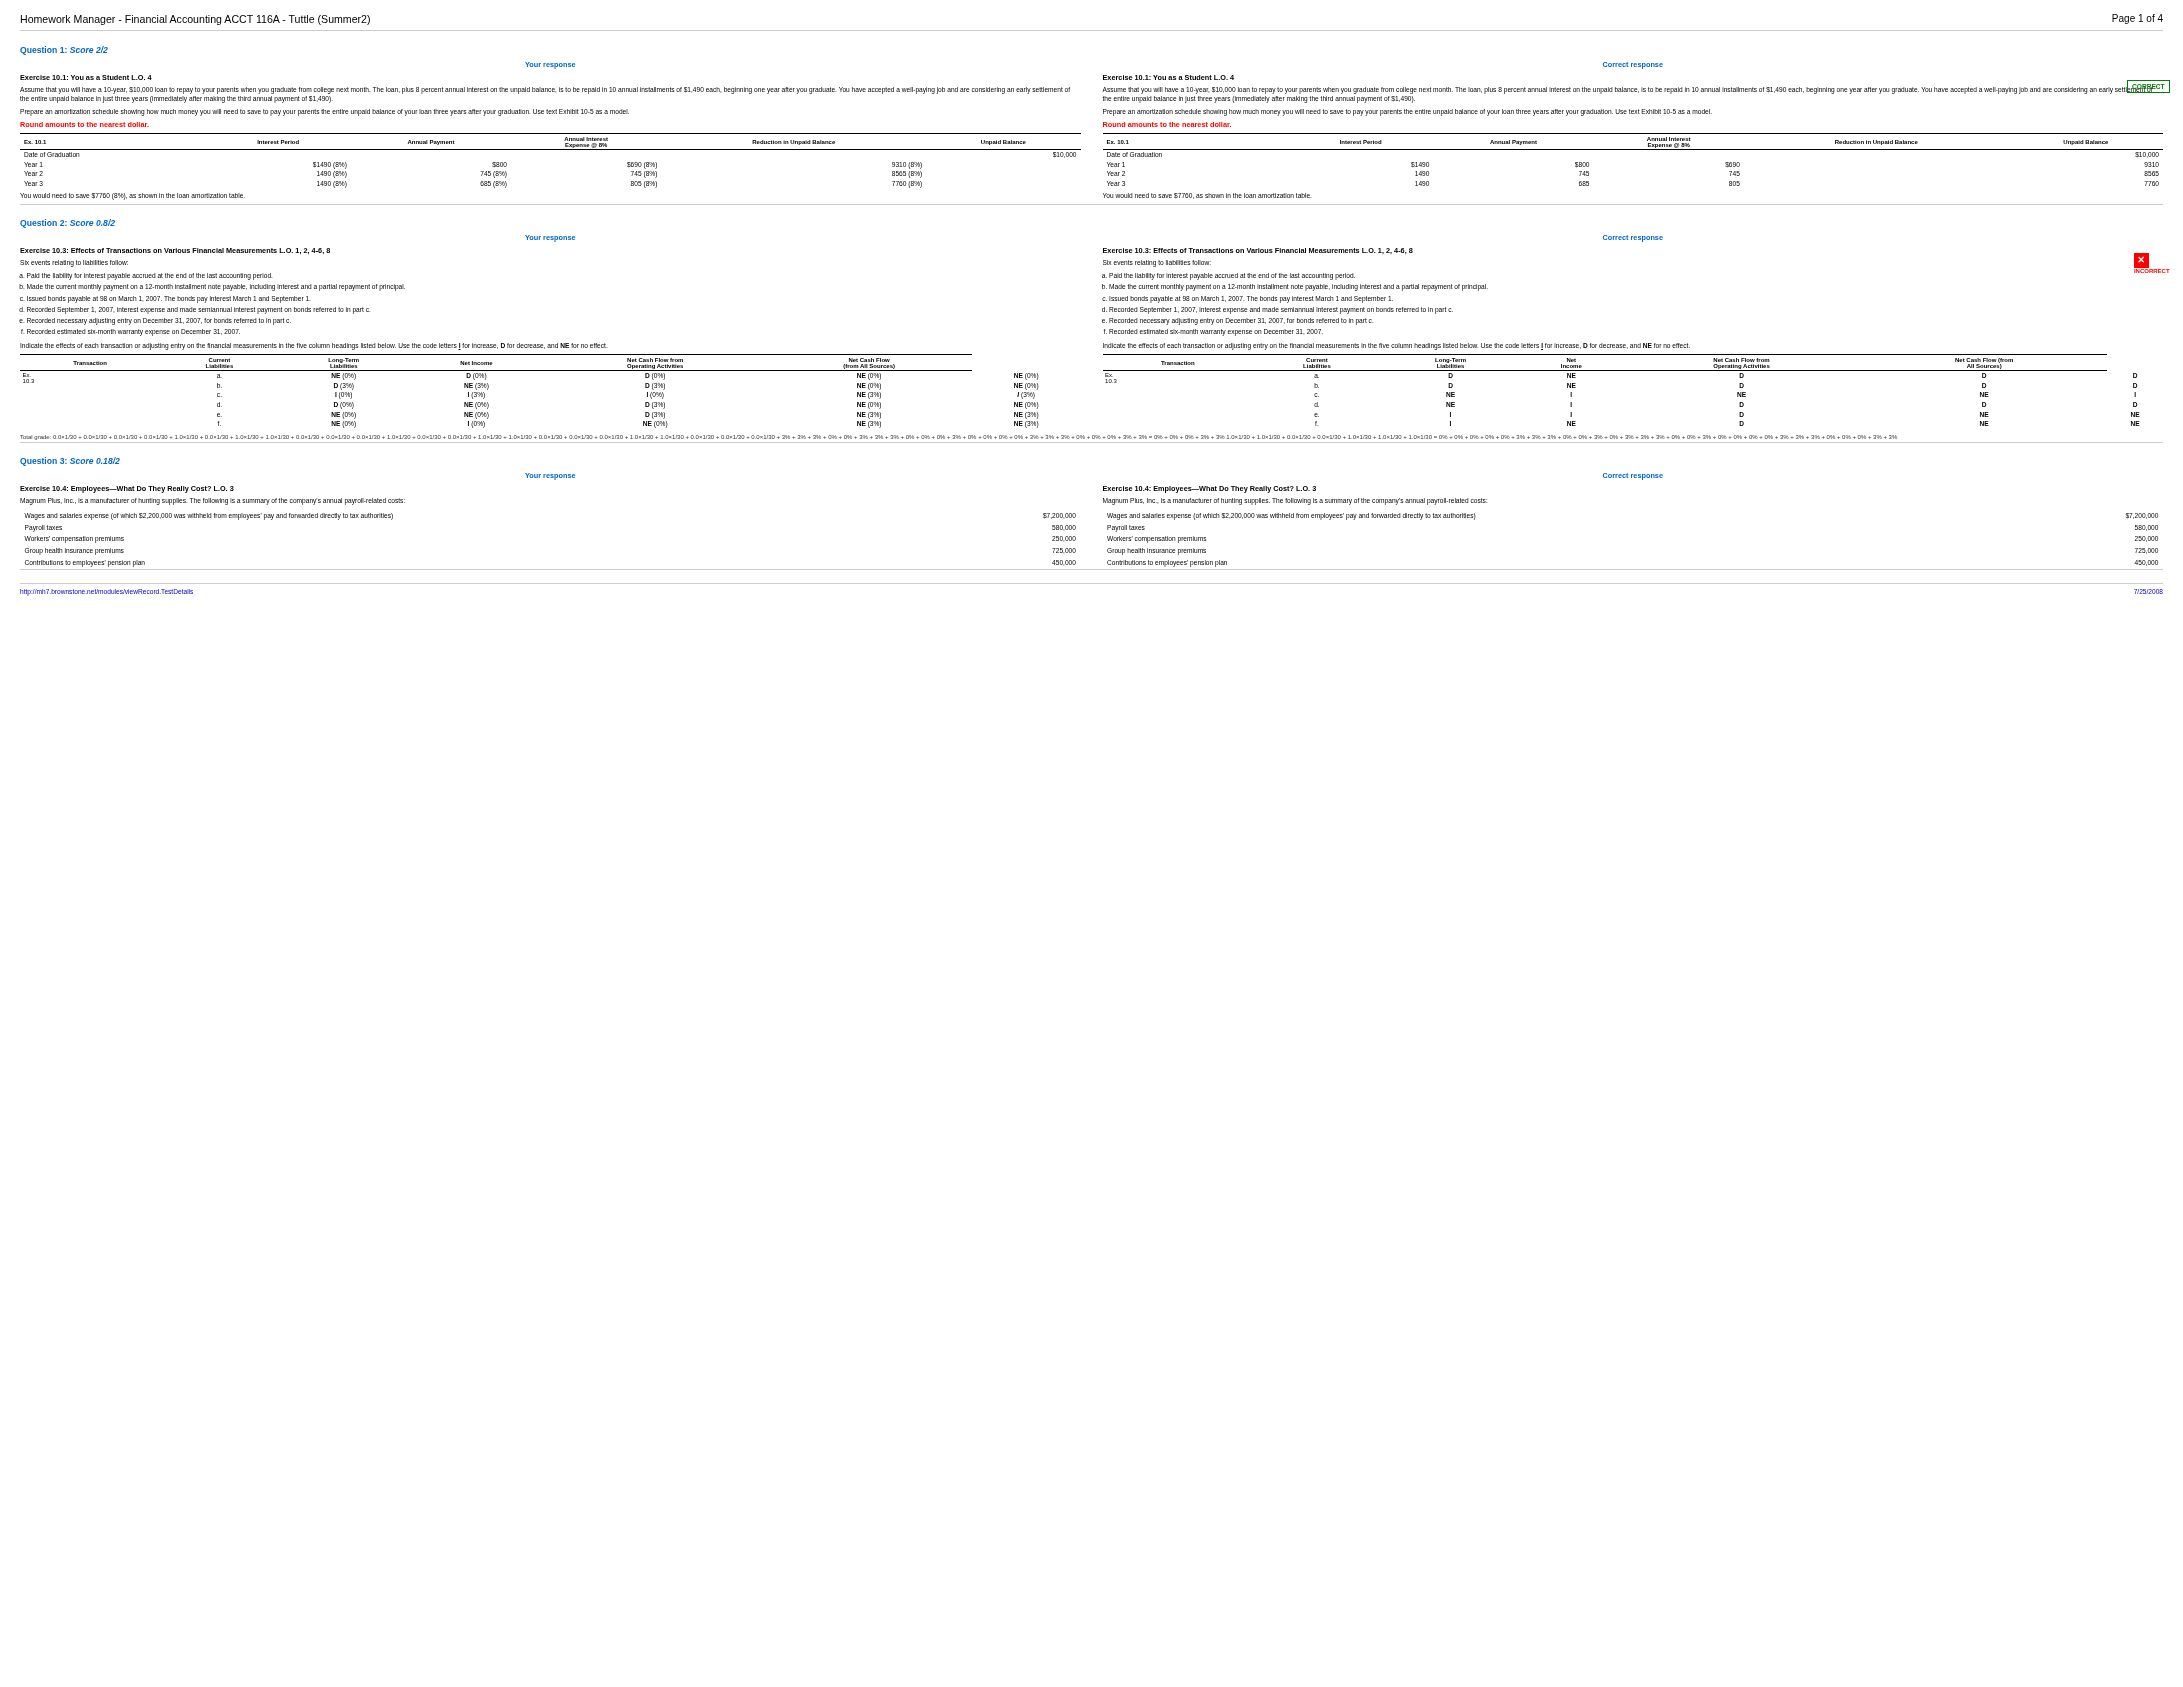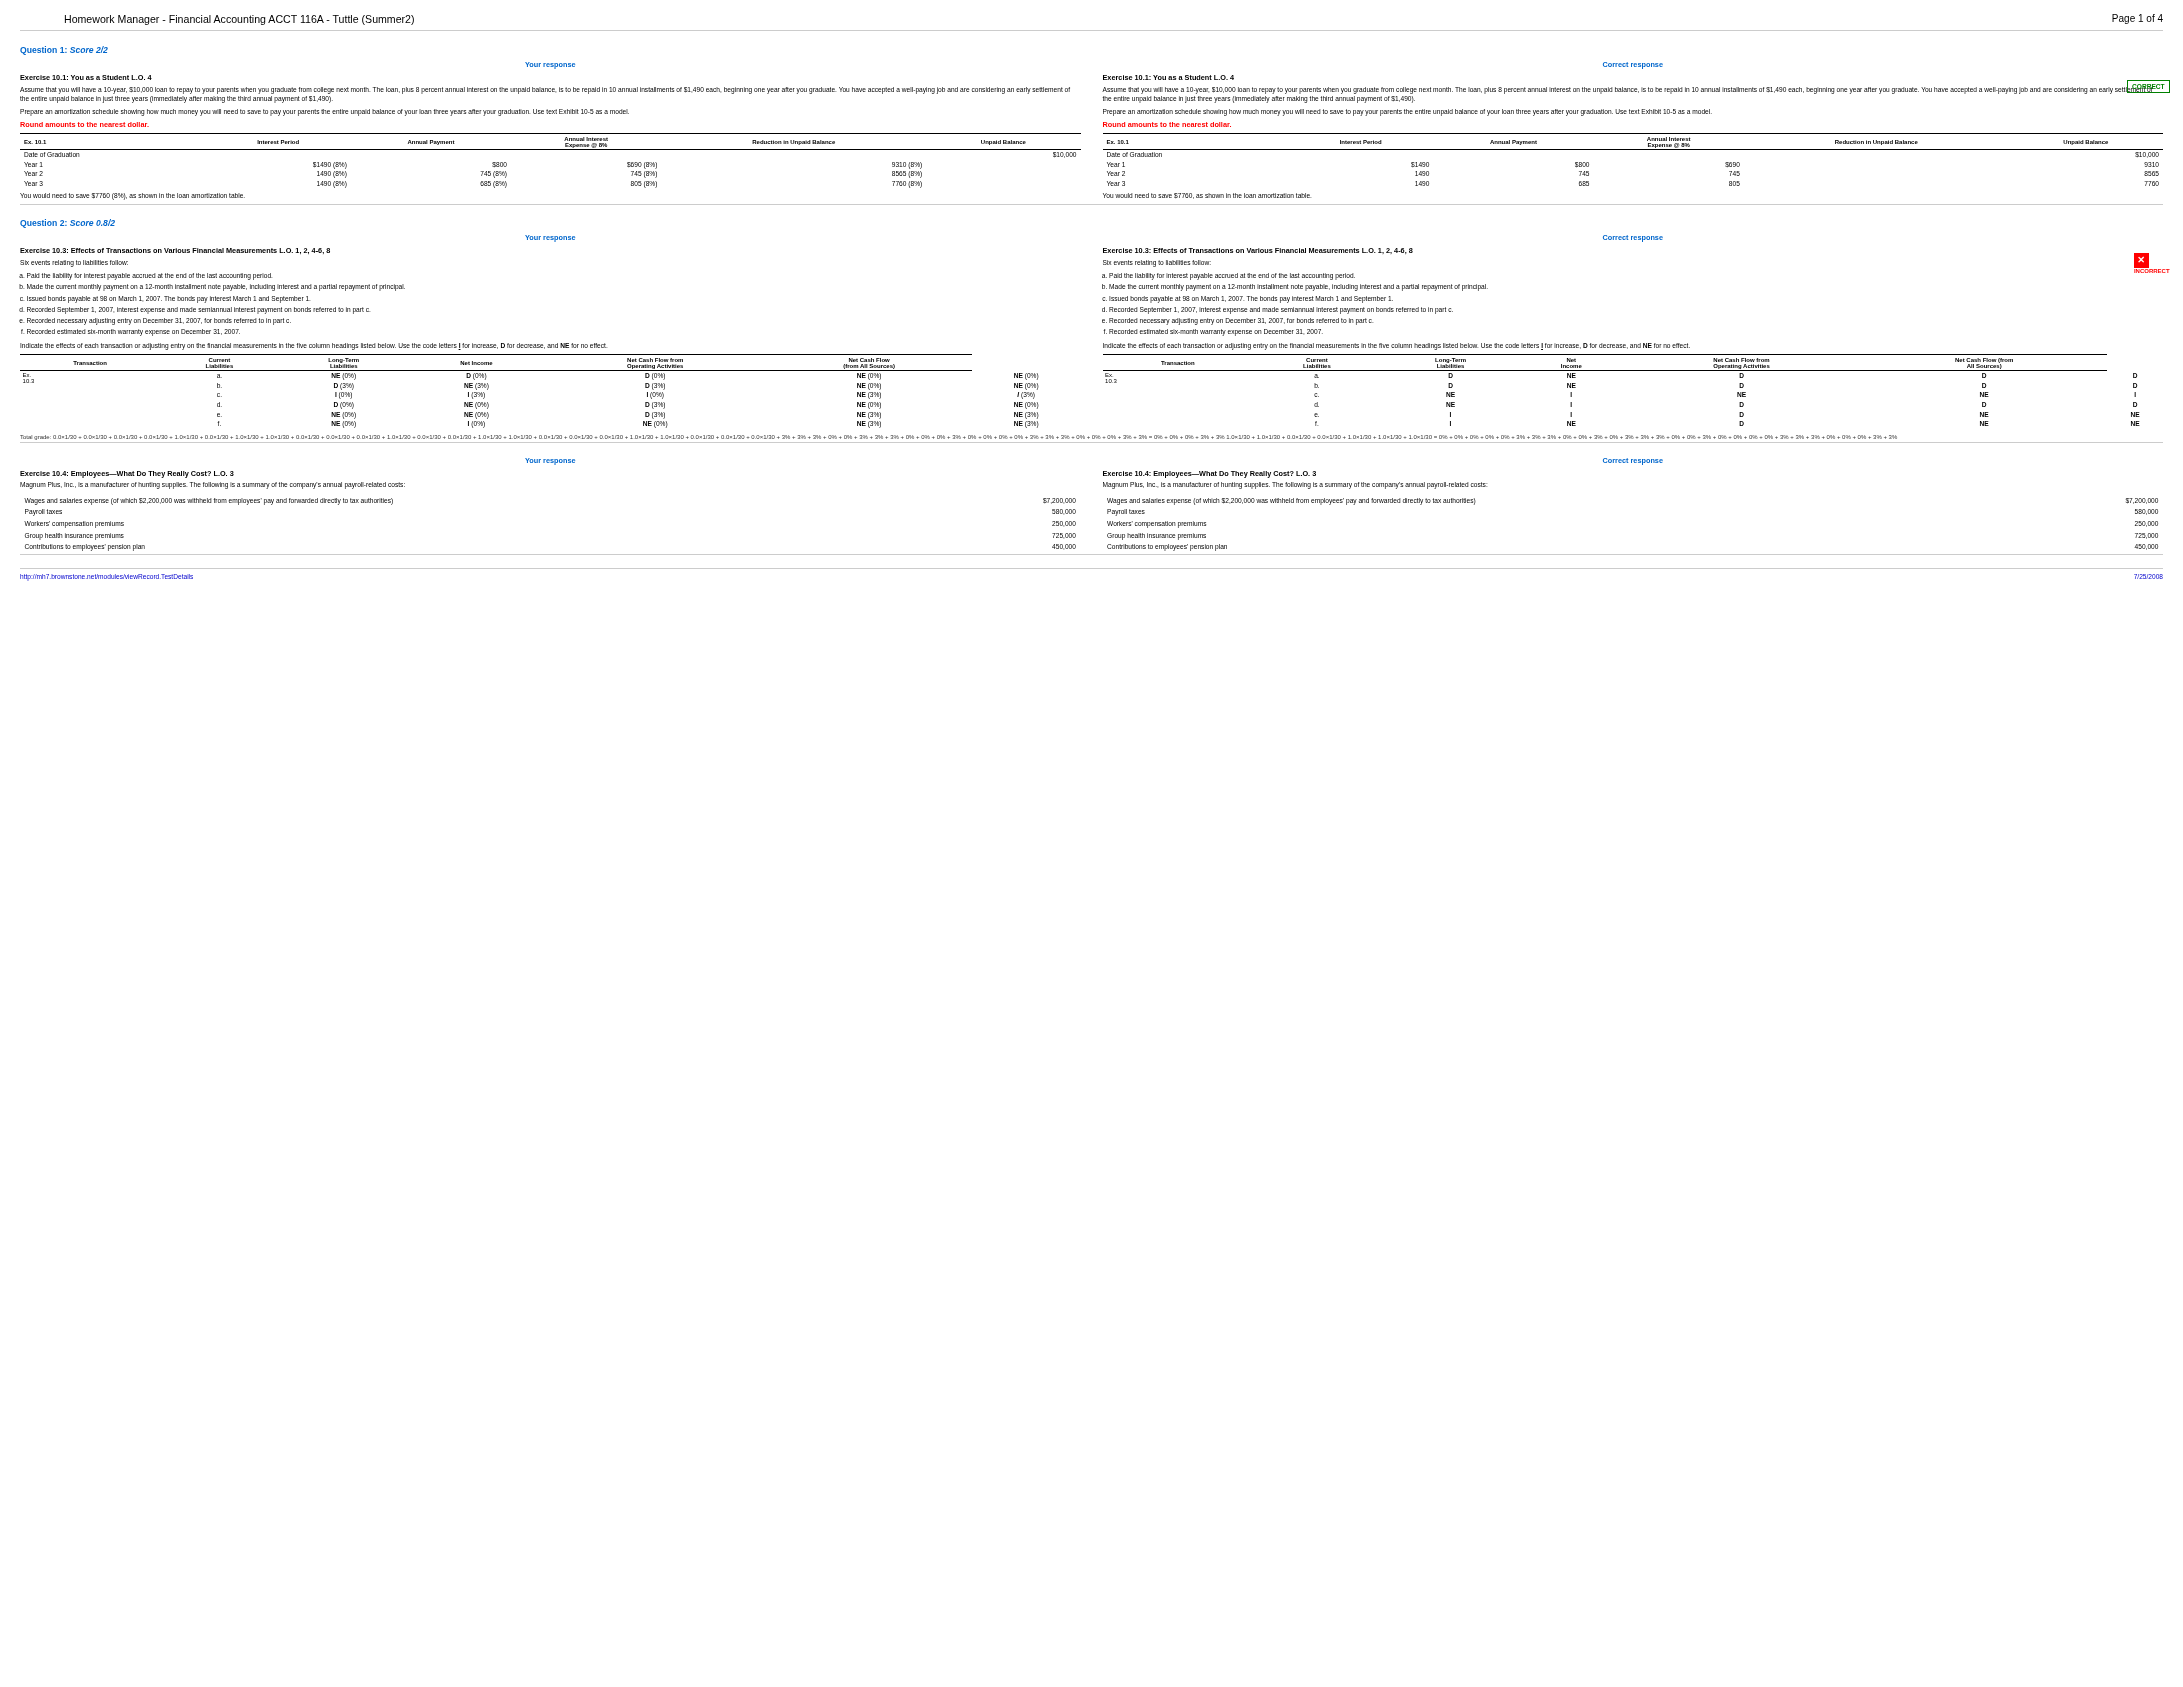--- a/index.html
+++ b/index.html
@@ -11,21 +11,21 @@
       padding: 13.2px 20px;
     }
     .page-header {
       display: flex;
       justify-content: space-between;
       align-items: flex-start;
       margin-bottom: 13.2px;
       border-bottom: 0.7px solid #ccc;
       padding-bottom: 5.3px;
     }
-    .page-title { font-size: 10.6px; font-weight: normal; color: #000; margin-left: 44px; }
+    .page-title { font-size: 10.6px; font-weight: normal; color: #000; }
     .page-num { font-size: 10px; }
 
     .question-block { margin-bottom: 13.2px; border-bottom: 0.7px solid #ccc; padding-bottom: 0; }
     .question-title { color: #0066cc; font-size: 8.6px; font-weight: bold; margin-bottom: 5.3px; }
     .two-col { display: flex; gap: 22px; }
     .col-left, .col-right { flex: 1; }
     .col-header { text-align: center; color: #0066cc; font-size: 7.3px; font-weight: bold; margin-bottom: 4px; }
 
     .exercise-title { font-weight: bold; font-size: 7.3px; margin-bottom: 2.6px; }
     .body-text { font-size: 6.6px; line-height: 1.4; margin-bottom: 4px; }
@@ -388,20 +388,24 @@
       <div style="font-size:6px; color:red; font-weight:bold; text-align:center;">INCORRECT</div>
     </div>
   </div>
   <div class="grade-text">
     Total grade: 0.0×1/30 + 0.0×1/30 + 0.0×1/30 + 0.0×1/30 + 1.0×1/30 + 0.0×1/30 + 1.0×1/30 + 1.0×1/30 + 0.0×1/30 + 0.0×1/30 + 0.0×1/30 + 1.0×1/30 + 0.0×1/30 + 0.0×1/30 + 1.0×1/30 + 1.0×1/30 + 0.0×1/30 + 0.0×1/30 + 0.0×1/30 + 1.0×1/30 + 1.0×1/30 + 0.0×1/30 + 0.0×1/30 + 0.0×1/30 + 3% + 3% + 3% + 0% + 0% + 3% + 3% + 3% + 0% + 0% + 0% + 3% + 0% + 0% + 0% + 0% + 3% + 3% + 3% + 0% + 0% + 0% + 3% + 3% = 0% + 0% + 0% + 3% + 3%
     1.0×1/30 + 1.0×1/30 + 0.0×1/30 + 0.0×1/30 + 1.0×1/30 + 1.0×1/30 + 1.0×1/30 = 0% + 0% + 0% + 0% + 0% + 3% + 3% + 3% + 0% + 0% + 3% + 0% + 3% + 3% + 3% + 0% + 0% + 3% + 0% + 0% + 0% + 0% + 3% + 3% + 3% + 0% + 0% + 0% + 3% + 3%
   </div>
 </div>
 
 <div class="question-block">
+  <div class="question-title">
+    <span>Question 3:</span>
+    <span style="font-style:italic;">Score 0.18/2</span>
+  </div>
   <div class="two-col">
     <div class="col-left">
       <div class="col-header">Your response</div>
       <div class="exercise-title">
         <span>Exercise 10.4:</span>
         <span>Employees—What Do They Really Cost? L.O. 3</span>
       </div>
       <div class="body-text">Magnum Plus, Inc., is a manufacturer of hunting supplies. The following is a summary of the company's annual payroll-related costs:</div>
       <table class="payroll-table">
         <tbody>

